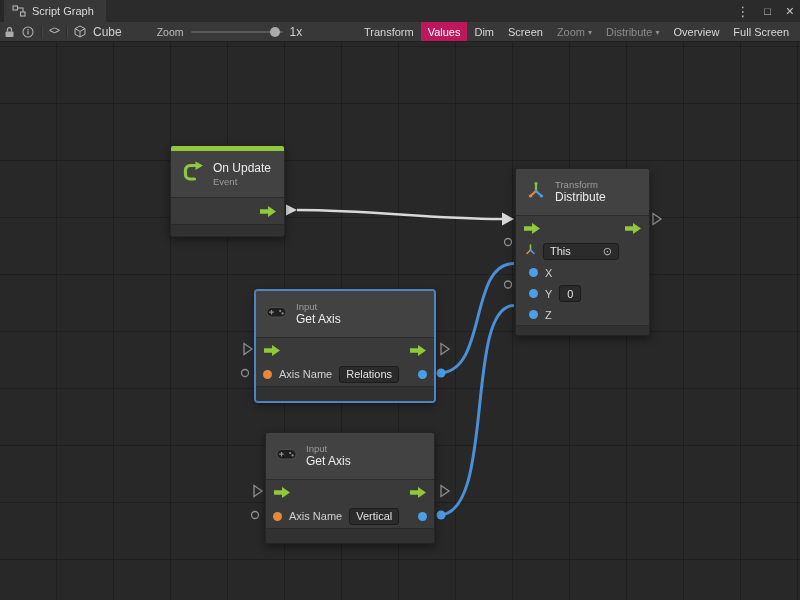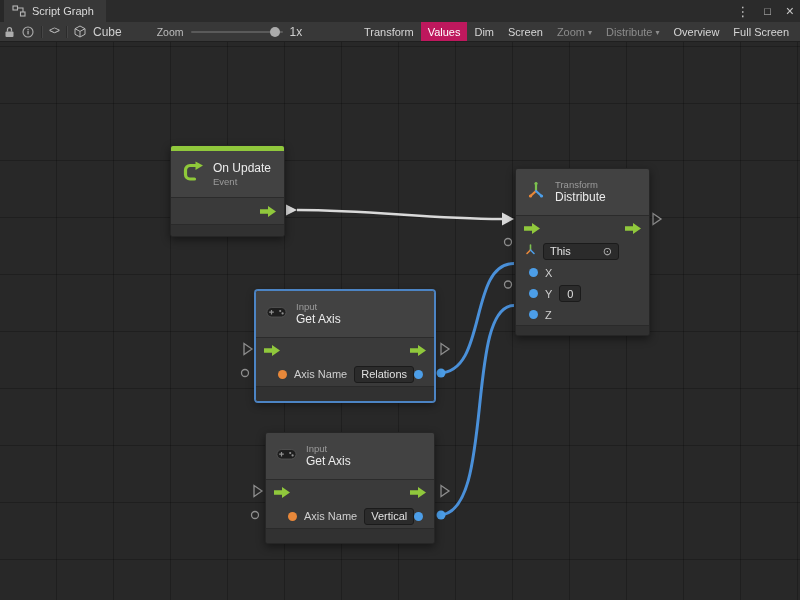--- a/index.html
+++ b/index.html
@@ -56,21 +56,21 @@
   .node-header{height:46px;display:flex;align-items:center;gap:9px;padding:0 10px;background:#424242;border-radius:2px 2px 0 0;}
   .event-bar + .node-header{border-radius:0;}
   .nh-titles{display:flex;flex-direction:column;justify-content:center;}
   .t-main{font-size:12px;color:#ECECEC;line-height:1.25;}
   .t-sub{font-size:9.5px;color:#9B9B9B;line-height:1.25;}
   .node-divider{height:1px;background:#2B2B2B;}
   .row{display:flex;align-items:center;background:#3A3A3A;}
   .flow-row{height:24px;padding:0 8px;justify-content:space-between;}
   .flow-row.out-only{justify-content:flex-end;height:26px;}
   .gx-flow{height:24px;}
-  .value-row{height:24px;padding:0 22px;}
+  .value-row{height:24px;padding:0 7px;}
   .t-row{height:22px;padding:0 8px;}
   .axis-row{height:21px;padding:0 13px;}
   .dot{width:9px;height:9px;border-radius:50%;flex:0 0 auto;}
   .dot.blue{background:var(--blue,#4C9EE8);}
   .dot.orange{background:var(--orange,#E8883A);}
   .port-label{font-size:11px;color:#CFCFCF;margin-left:7px;white-space:nowrap;}
   .field{background:#2B2B2B;border:1px solid #1B1B1B;border-radius:3px;font-size:11px;color:#E0E0E0;
     height:17px;display:inline-flex;align-items:center;padding:0 6px;margin-left:7px;white-space:nowrap;}
   .field.this-field{width:76px;justify-content:space-between;margin-left:6px;}
   .picker{color:#B8B8B8;font-size:11px;}

